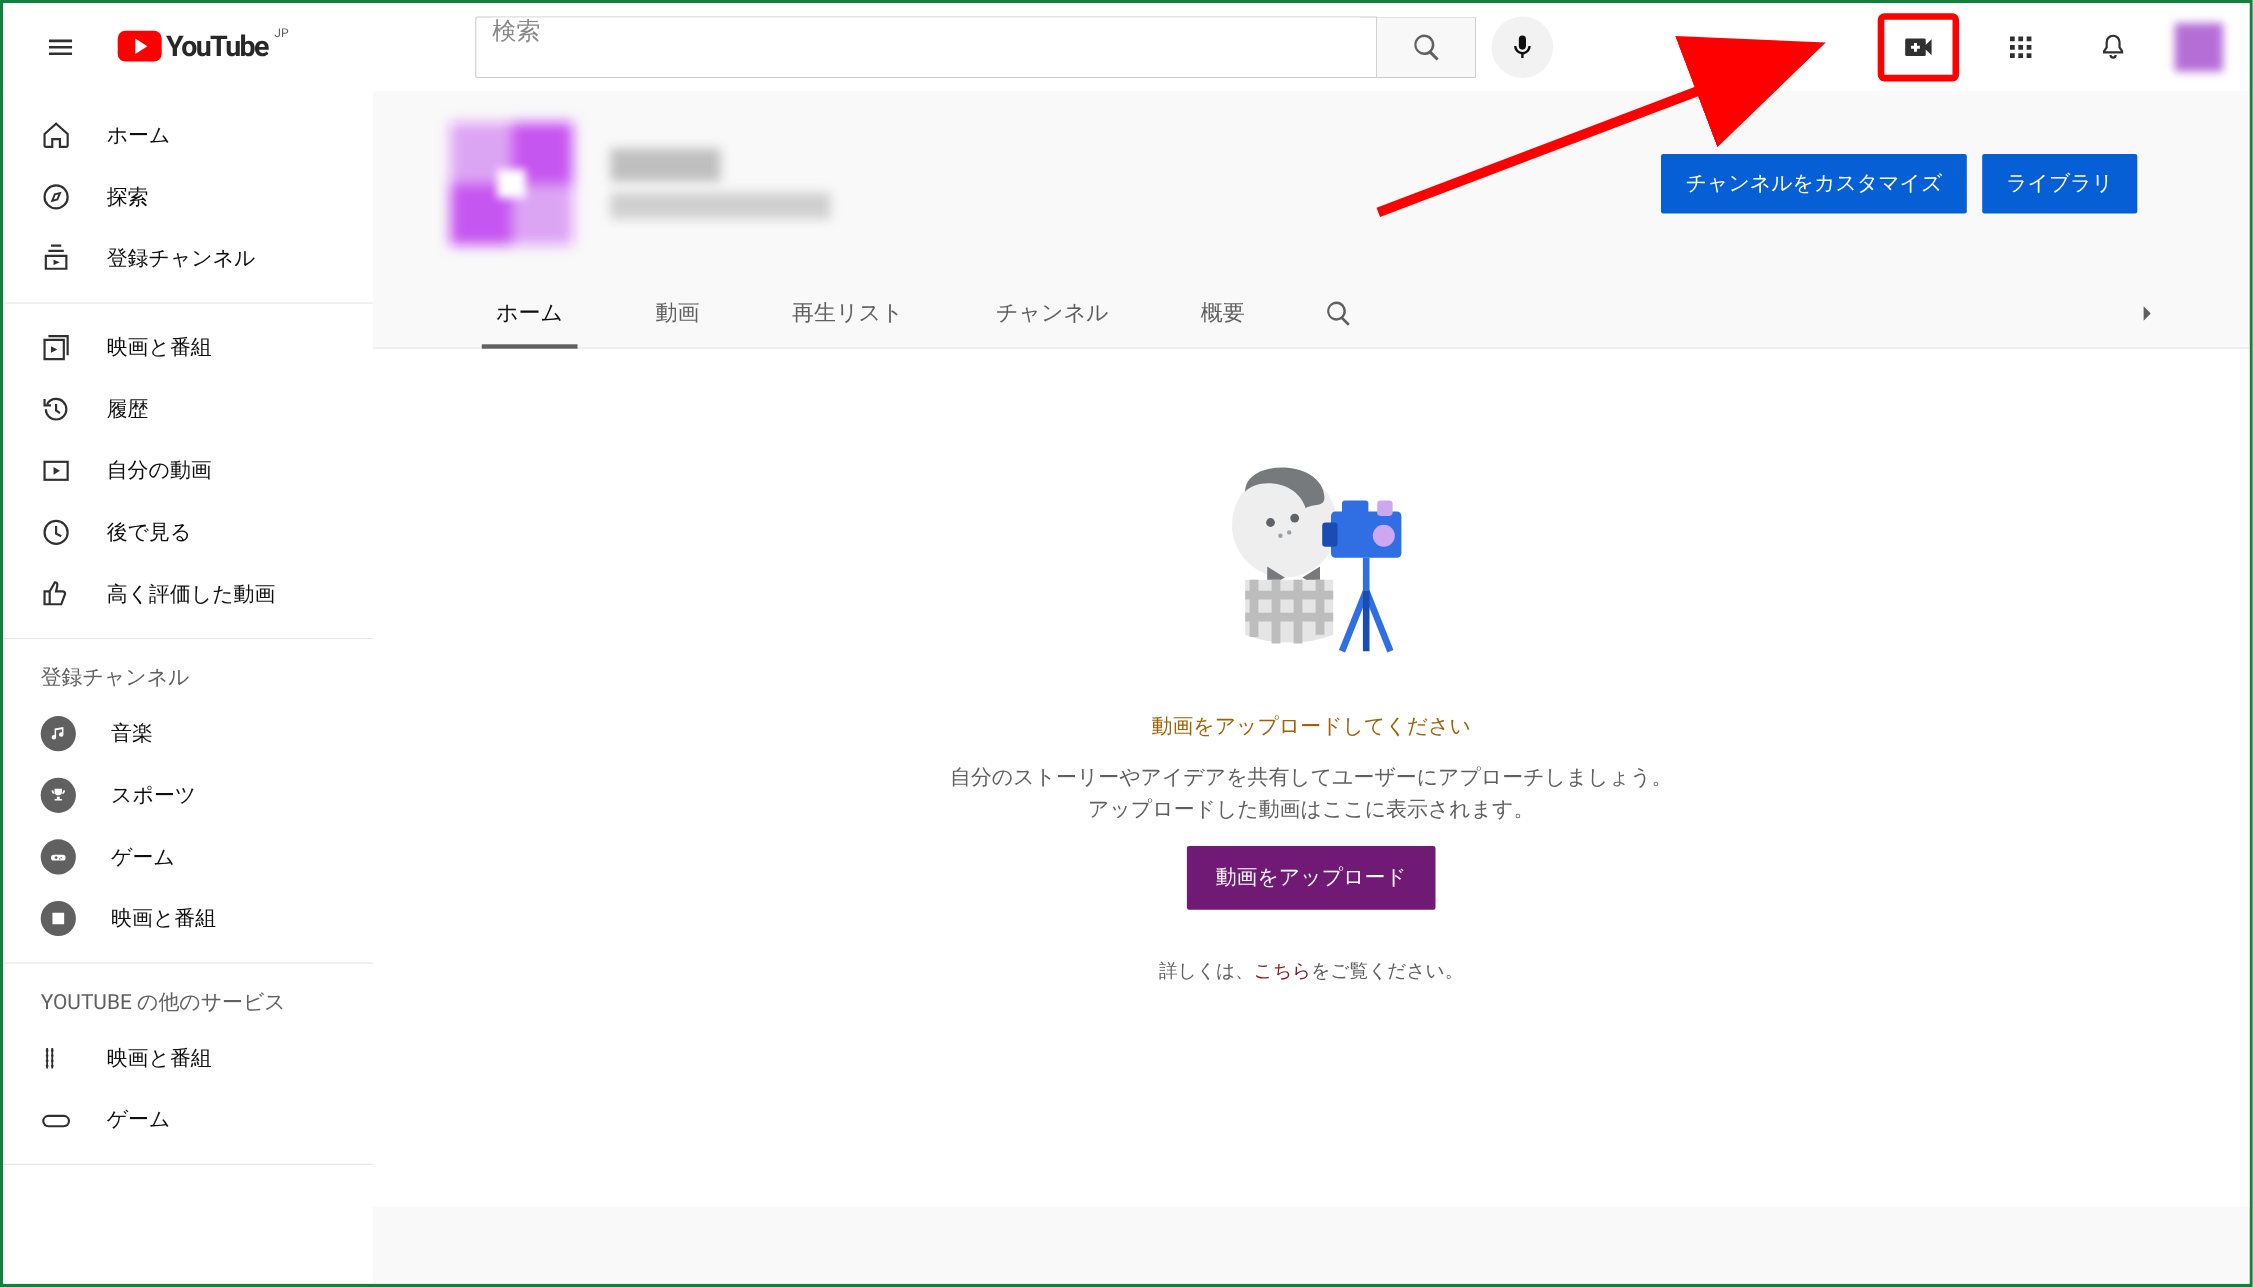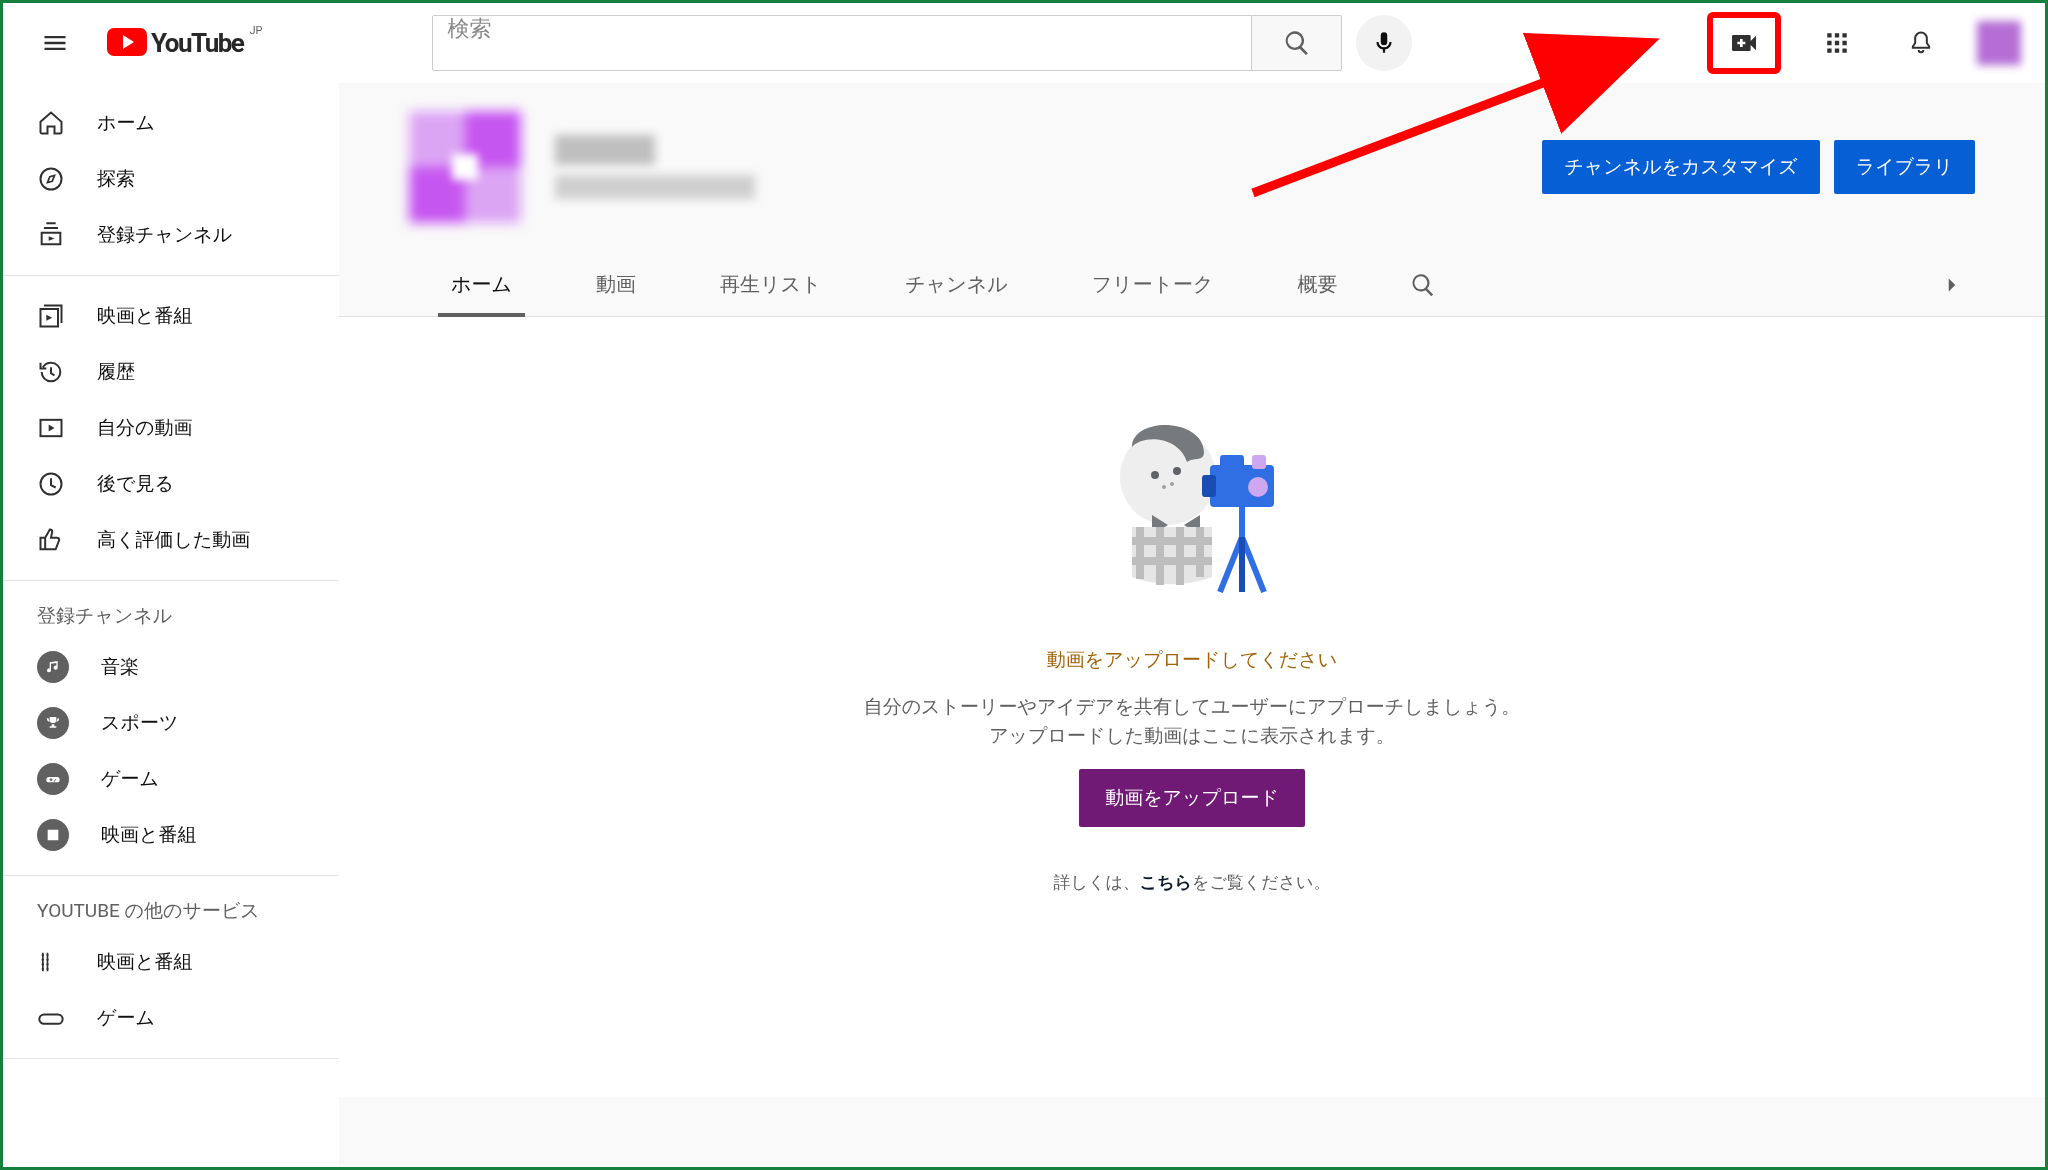--- a/index.html
+++ b/index.html
@@ -37,21 +37,21 @@
   }
   .side-section { padding: 12px 0; border-bottom: 1px solid #e5e5e5; }
   .side-item { display:flex; align-items:center; height: 56px; padding: 0 34px; cursor:pointer; }
   .side-item .label { margin-left: 32px; font-size: 19px; color:#0f0f0f; }
   .side-head { padding: 10px 34px; font-size: 19px; color:#606060; }
 
   .chip-icon { width: 32px; height:32px; border-radius:50%; background:#606060; display:flex; align-items:center; justify-content:center; color:#fff; }
 
   
   .content { position:absolute; top:80px; left:336px; right:0; bottom:0; background:#f9f9f9; overflow-y:auto; }
-  .channel-header { display:flex; align-items:center; padding: 28px 70px 12px 70px; }
+  .channel-header { display:flex; align-items:center; padding: 28px 102px 12px 70px; }
   .channel-avatar { width: 112px; height:112px; background: #fff; position:relative; }
   .channel-avatar::before{
     content:""; position:absolute; inset:0;
     background:
       conic-gradient(from 0deg, #b95cdc 0 90deg, #d6a8ea 90deg 180deg, #b95cdc 180deg 270deg, #d6a8ea 270deg 360deg);
     filter: blur(6px) saturate(1.2);
   }
   .channel-avatar::after{
     content:""; position:absolute; inset:38%; background:#fff; filter: blur(4px);
   }
@@ -67,21 +67,21 @@
   .tab.active::after { content:""; position:absolute; left:20%; right:20%; bottom:-1px; height:4px; background:#606060; }
   .tab-search { margin-left: 20px; padding: 18px 10px; cursor:pointer; }
   .tab-chevron { margin-left:auto; padding: 18px 10px; cursor:pointer; }
 
   .empty-area { background:#fff; min-height: 780px; padding-top: 90px; text-align:center; }
   .empty-illustration { width: 220px; height: 200px; margin: 0 auto 40px auto; position:relative; }
   .empty-title { font-size: 19px; color:#a16207; margin-bottom: 20px; }
   .empty-desc { font-size: 19px; color:#606060; line-height: 1.5; margin-bottom: 19px; }
   .empty-btn { background:#701a75; color:#fff; border:none; padding: 16px 26px; font-size: 19px; cursor:pointer; border-radius:2px; }
   .empty-more { margin-top: 44px; font-size: 17px; color:#606060; }
-  .empty-more a { color:#0f172a; text-decoration:none; cursor:pointer;font-weight:bold; }
+  .empty-more a { color:#7f1d1d; text-decoration:none; cursor:pointer; }
 
   
   .callout-arrow {
     position:absolute; top: 20px; left: 1240px; width: 450px; height: 180px;
     pointer-events:none; z-index: 10;
   }
 
   svg { display:block; }
 </style>
 </head>
@@ -275,21 +275,20 @@
         <button class="btn-primary">チャンネルをカスタマイズ</button>
         <button class="btn-primary">ライブラリ</button>
       </div>
     </div>
 
     <div class="channel-tabs">
       <div class="tab active">ホーム</div>
       <div class="tab">動画</div>
       <div class="tab">再生リスト</div>
       <div class="tab">チャンネル</div>
-      <div class="tab">フリートーク</div>
       <div class="tab">概要</div>
       <div class="tab-search">
         <svg width="26" height="26" viewBox="0 0 24 24">
             <path fill="#606060" d="M10 2a8 8 0 015.93 13.32l5.38 5.37-1.62 1.62-5.37-5.38A8 8 0 1110 2zm0 2a6 6 0 100 12 6 6 0 000-12z"></path>
           </svg>
       </div>
       <div class="tab-chevron">
         <svg width="26" height="26" viewBox="0 0 24 24">
             <path fill="#606060" d="M9 6l6 6-6 6z"></path>
           </svg>

